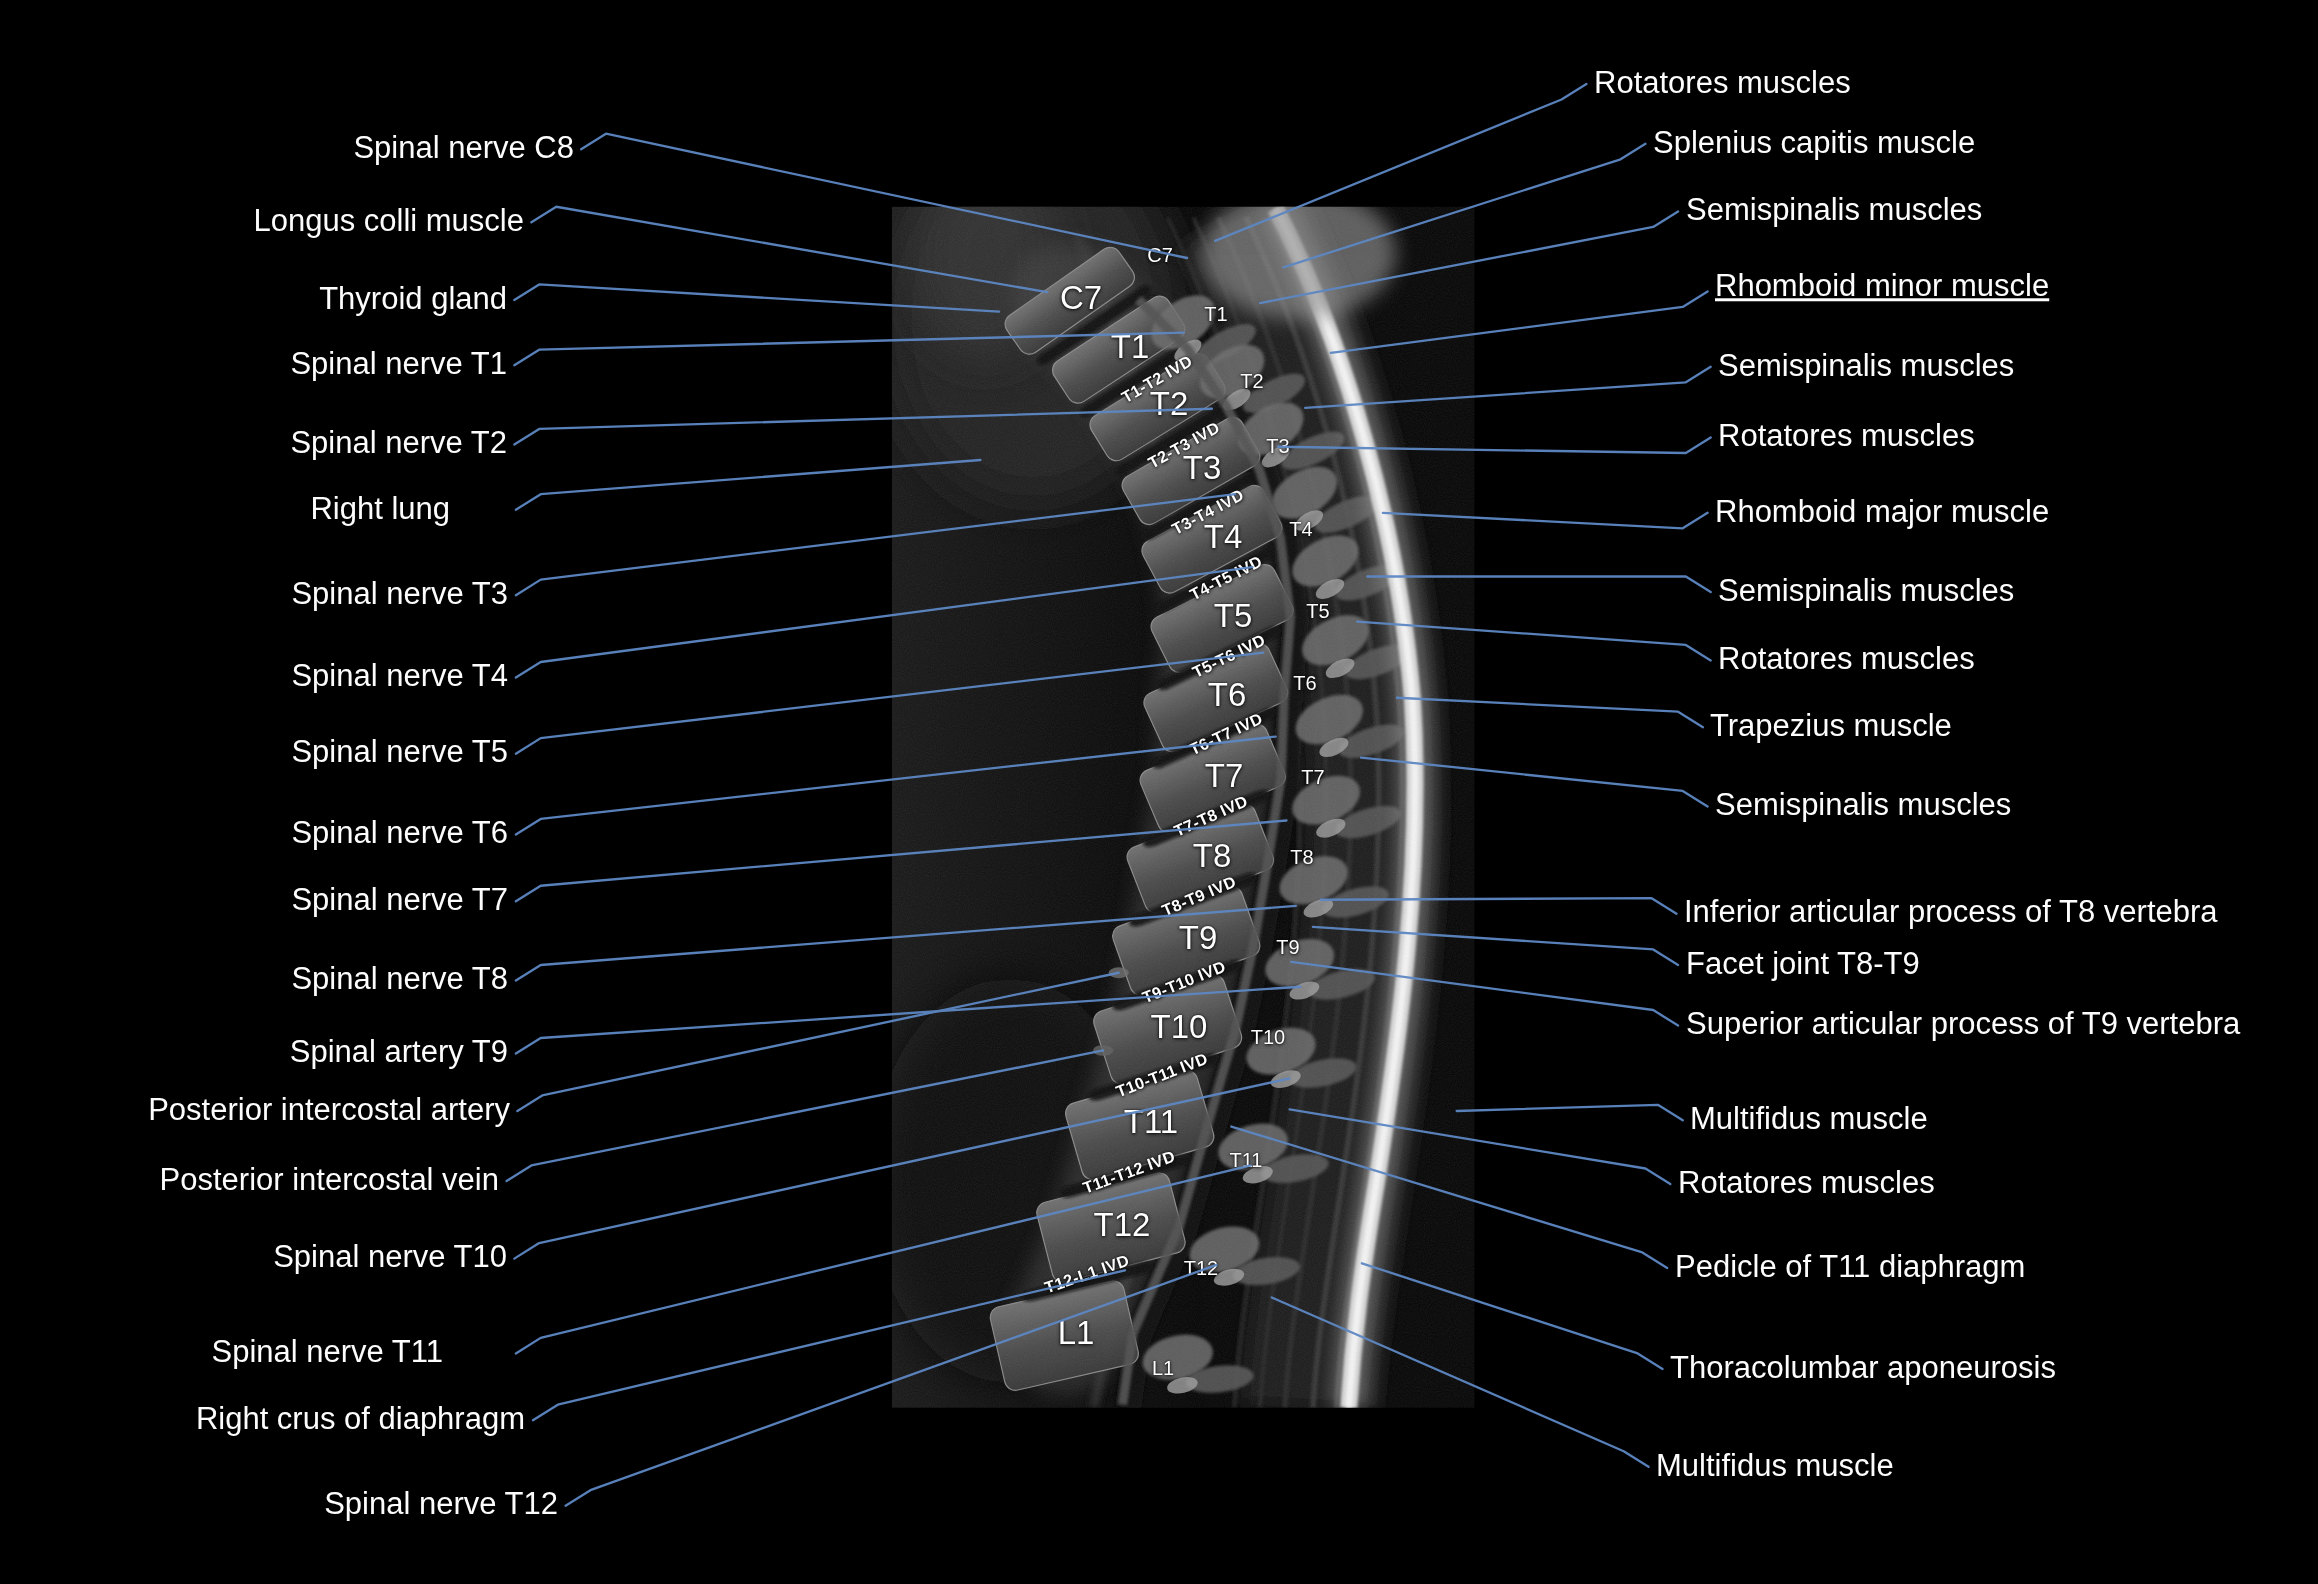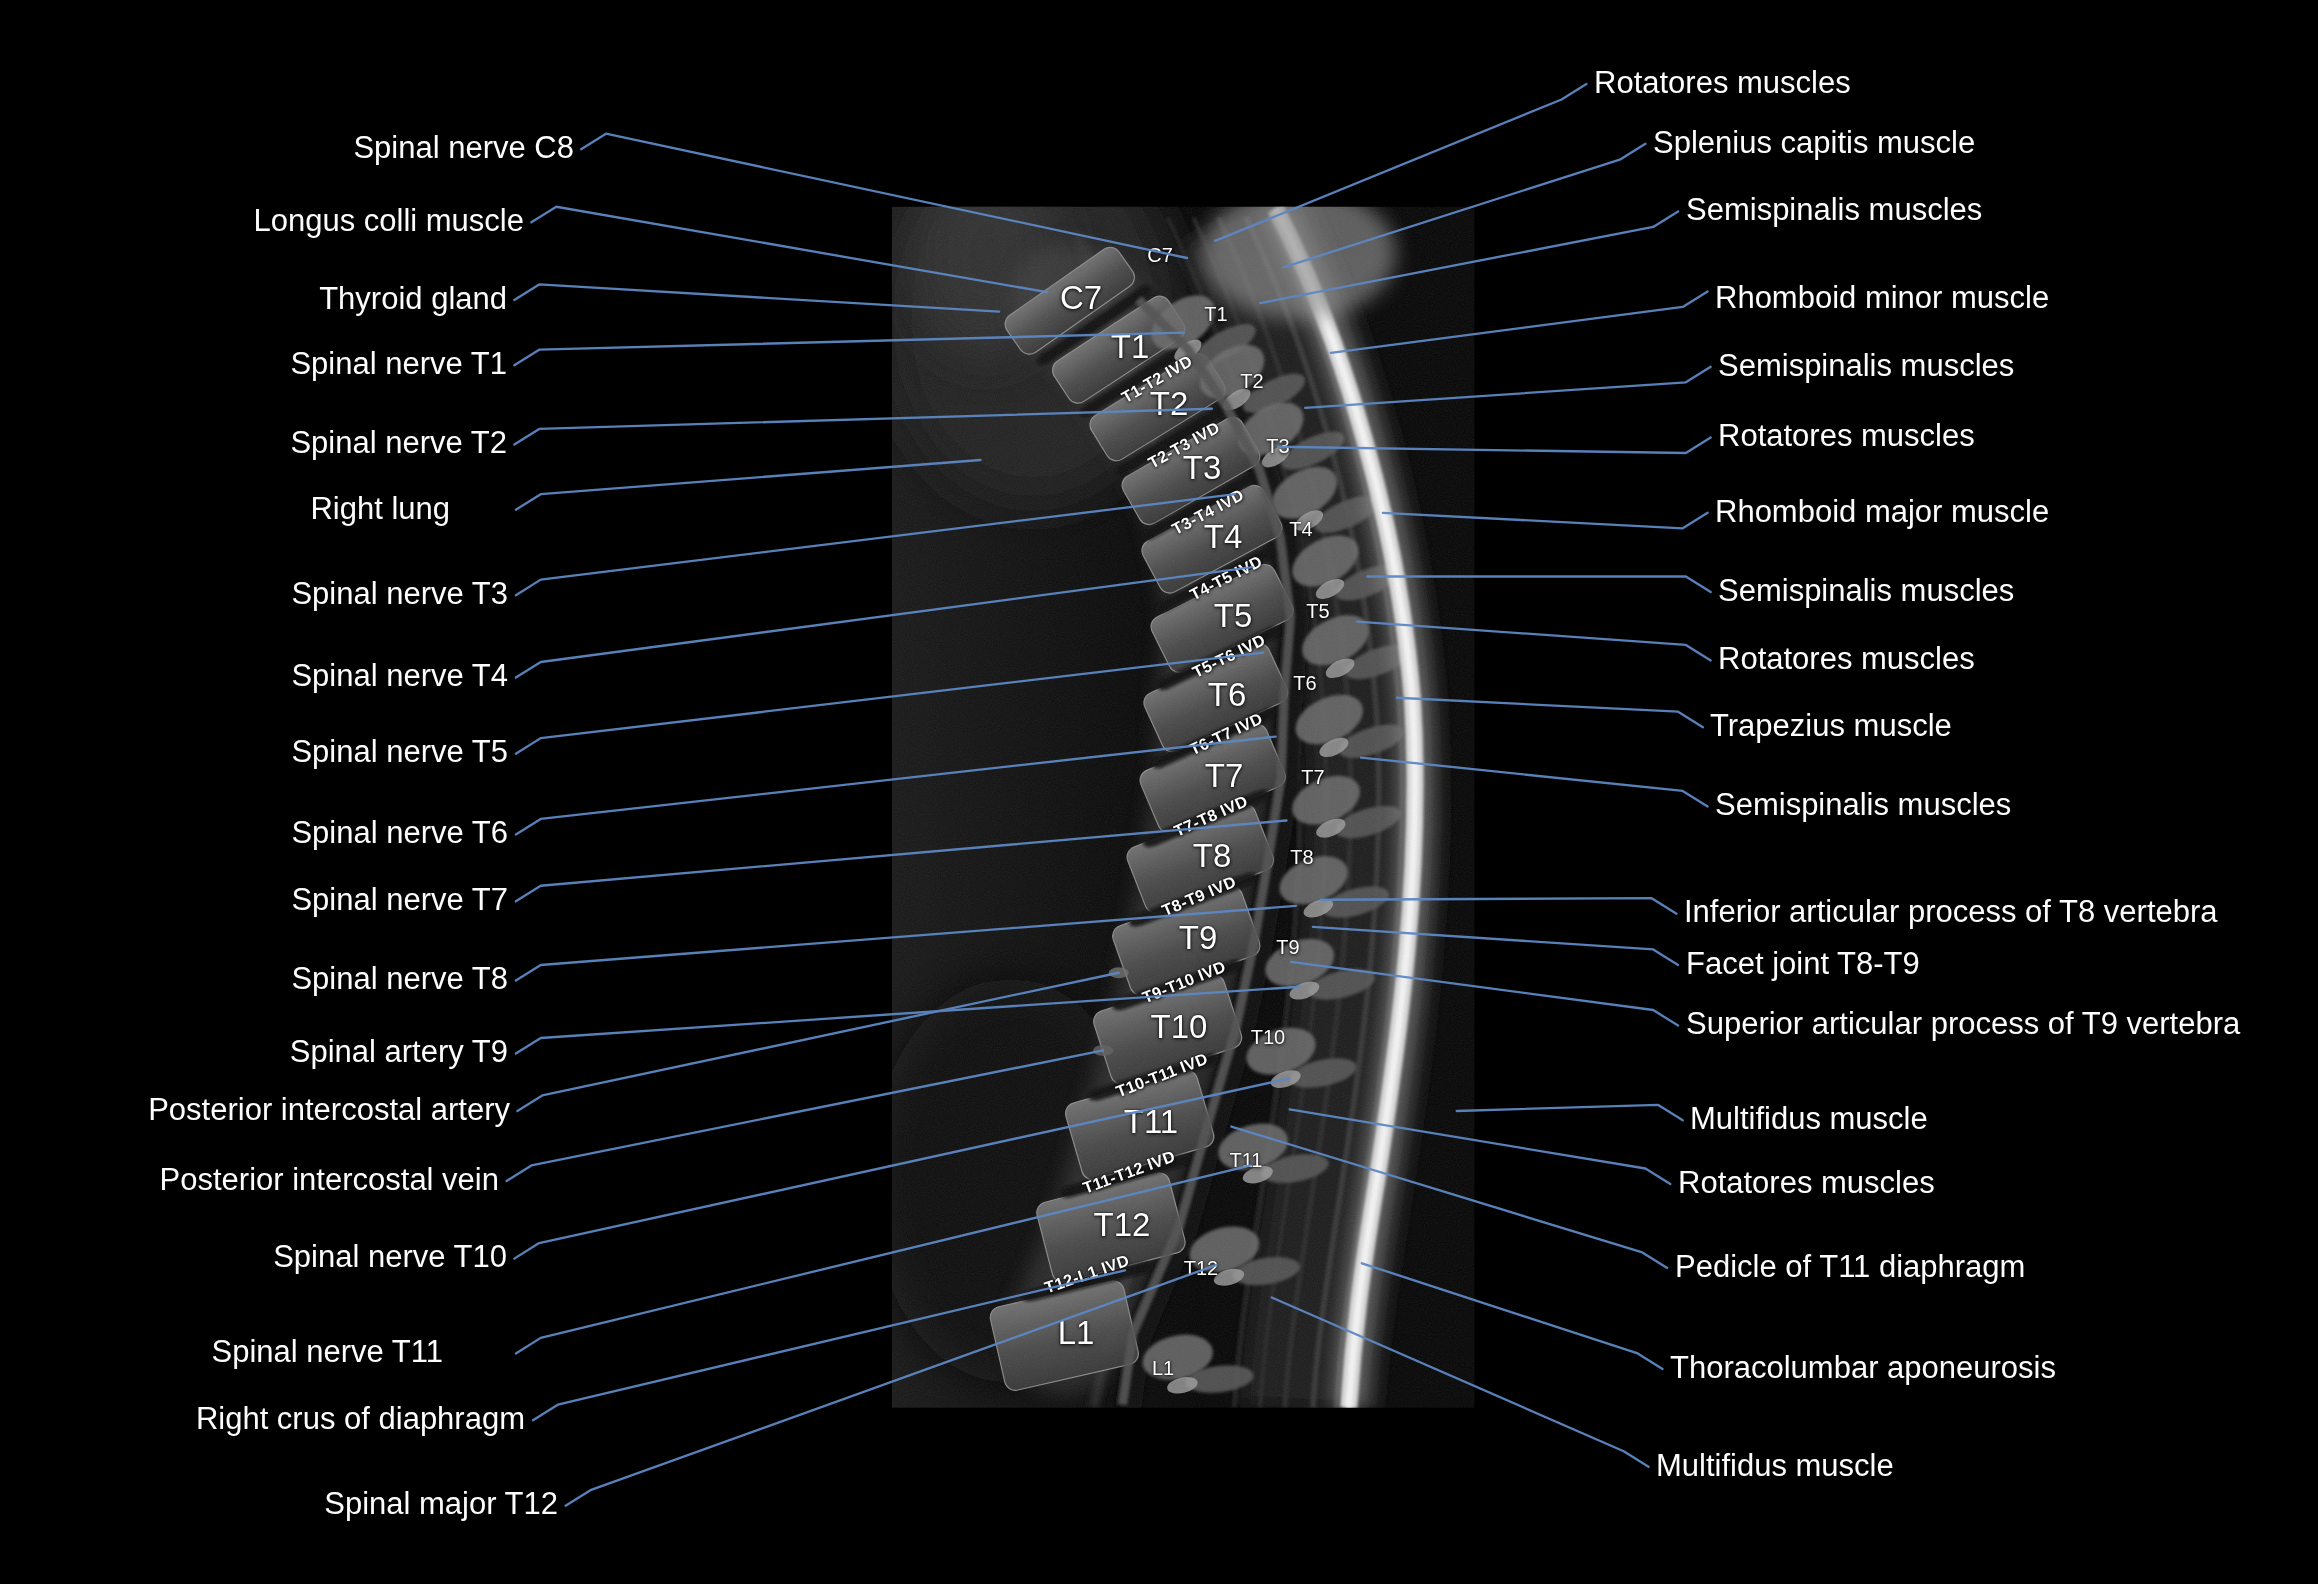--- a/index.html
+++ b/index.html
@@ -266,25 +266,25 @@
       <div class="side-label left" style="right: 1811px; top: 753px;">Spinal nerve T5</div>
       <div class="side-label left" style="right: 1811px; top: 834px;">Spinal nerve T6</div>
       <div class="side-label left" style="right: 1811px; top: 901px;">Spinal nerve T7</div>
       <div class="side-label left" style="right: 1811px; top: 980px;">Spinal nerve T8</div>
       <div class="side-label left" style="right: 1811px; top: 1053px;">Spinal artery T9</div>
       <div class="side-label left" style="right: 1809px; top: 1111px;">Posterior intercostal artery</div>
       <div class="side-label left" style="right: 1820px; top: 1181px;">Posterior intercostal vein</div>
       <div class="side-label left" style="right: 1812px; top: 1258px;">Spinal nerve T10</div>
       <div class="side-label left" style="right: 1876px; top: 1353px;">Spinal nerve T11</div>
       <div class="side-label left" style="right: 1794px; top: 1420px;">Right crus of diaphragm</div>
-      <div class="side-label left" style="right: 1761px; top: 1505px;">Spinal major T12</div>
+      <div class="side-label left" style="right: 1761px; top: 1505px;">Spinal nerve T12</div>
       <div class="side-label right" style="left: 1594px; top: 84px;">Rotatores muscles</div>
       <div class="side-label right" style="left: 1653px; top: 144px;">Splenius capitis muscle</div>
       <div class="side-label right" style="left: 1686px; top: 211px;">Semispinalis muscles</div>
-      <div class="side-label right" style="left: 1715px; top: 299px;">Rhomboid minor muscle</div>
+      <div class="side-label right" style="left: 1715px; top: 287px; text-decoration: underline;">Rhomboid minor muscle</div>
       <div class="side-label right" style="left: 1718px; top: 367px;">Semispinalis muscles</div>
       <div class="side-label right" style="left: 1718px; top: 437px;">Rotatores muscles</div>
       <div class="side-label right" style="left: 1715px; top: 513px;">Rhomboid major muscle</div>
       <div class="side-label right" style="left: 1718px; top: 592px;">Semispinalis muscles</div>
       <div class="side-label right" style="left: 1718px; top: 660px;">Rotatores muscles</div>
       <div class="side-label right" style="left: 1710px; top: 727px;">Trapezius muscle</div>
       <div class="side-label right" style="left: 1715px; top: 806px;">Semispinalis muscles</div>
       <div class="side-label right" style="left: 1684px; top: 913px;">Inferior articular process of T8 vertebra</div>
       <div class="side-label right" style="left: 1686px; top: 965px;">Facet joint T8-T9</div>
       <div class="side-label right" style="left: 1686px; top: 1025px;">Superior articular process of T9 vertebra</div>

